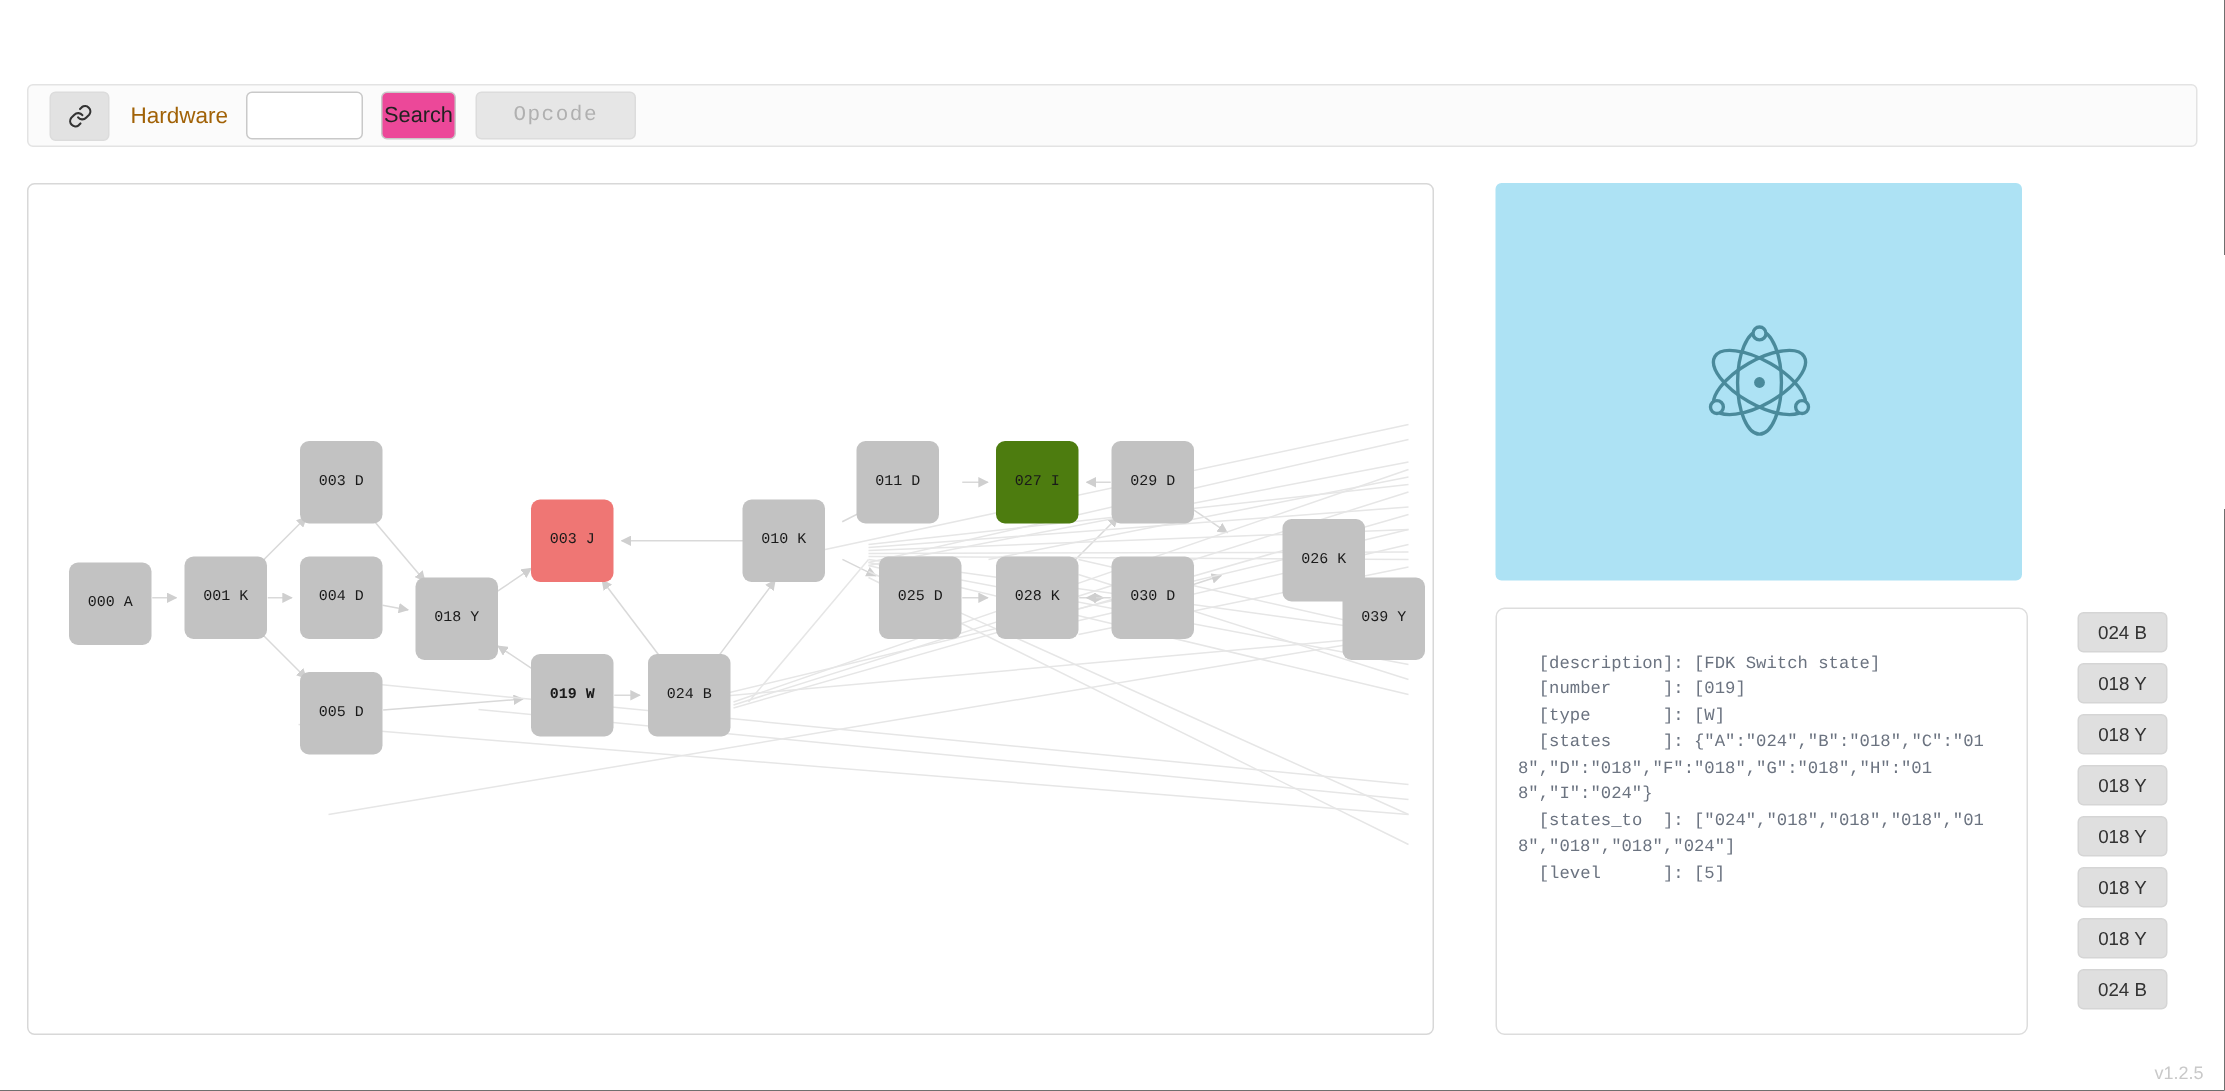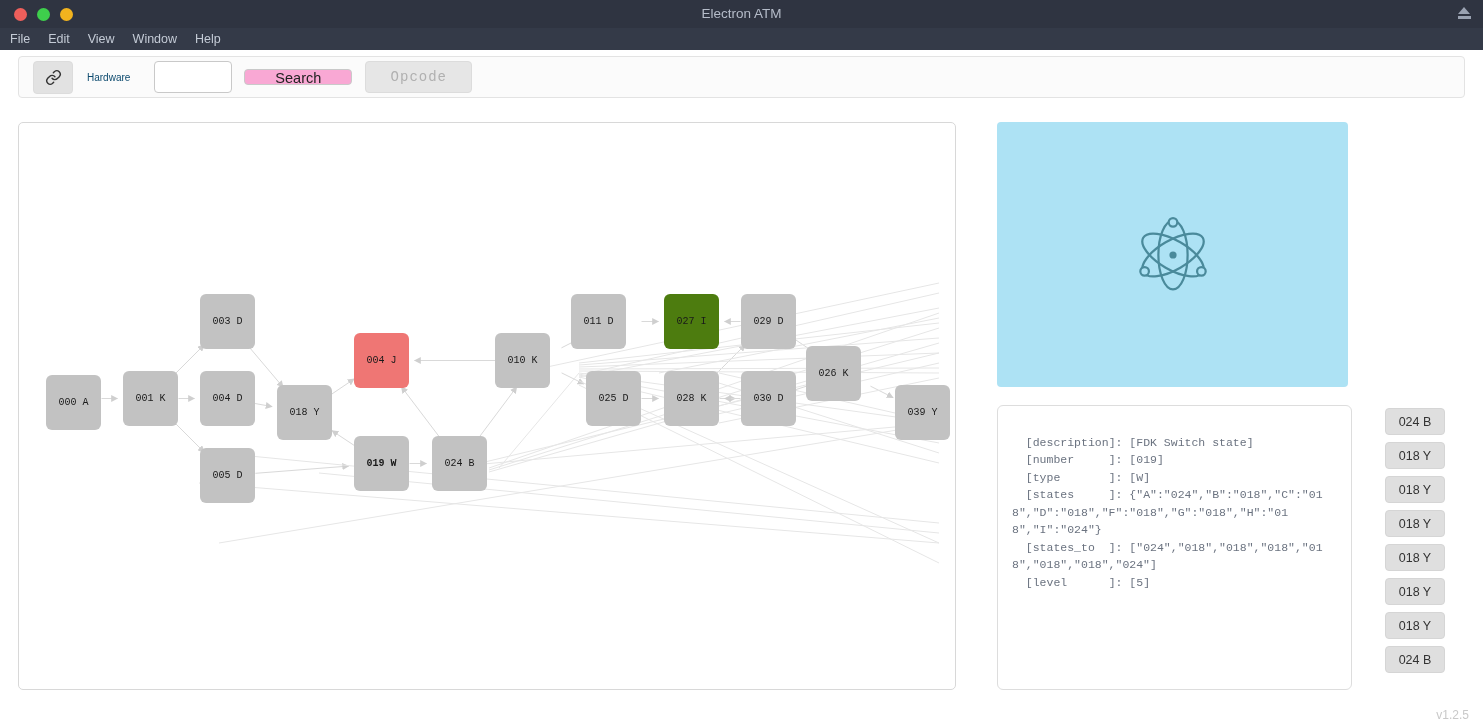--- a/index.html
+++ b/index.html
@@ -77,33 +77,33 @@
   }
   .nav {
     display: flex; align-items: center; margin-left: 44px; gap: 0px;
   }
   .navitem {
     font-size: 14.5px; color: #222; padding: 7px 13px;
     border-radius: 4px; cursor: pointer; white-space: nowrap;
   }
   .navitem.active { background: #dcdcdc; }
   .hwlabel {
-    font-size: 10px; color: #0c4a6e; margin-left: 14px; margin-right: 24px;
+    font-size: 15px; color: #a16207; margin-left: 14px; margin-right: 12px;
   }
   .hwinput {
     width: 78px; height: 32px;
     border: 1px solid #c9c9c9; border-radius: 4px;
     background: #fff; font-size: 13px; padding: 0 6px;
     font-family: "Liberation Sans", sans-serif;
     outline: none;
   }
   .search-btn {
     margin-left: 12px;
-    height: 16px; padding: 0 30px;
-    background: #f9a8d4; border: 1px solid #c9c9c9; border-radius: 4px;
+    height: 32px; padding: 0 1px;
+    background: #ec4899; border: 1px solid #c9c9c9; border-radius: 4px;
     font-size: 14.5px; color: #222; cursor: pointer;
     font-family: "Liberation Sans", sans-serif;
   }
   .opcode-btn {
     margin-left: 13px;
     height: 32px; width: 107px;
     background: #e6e6e6; border: 1px solid #dcdcdc; border-radius: 4px;
     font-size: 14px; color: #b0b0b0; cursor: default;
     font-family: "Liberation Mono", monospace;
     letter-spacing: 1px;
@@ -175,40 +175,21 @@
   .version {
     position: absolute; right: 14px; bottom: 5px;
     font-size: 12px; color: #c9c9c9;
   }
 </style>
 </head>
 <body>
 
 <div id="app">
 
-  <div class="titlebar">
-    <div class="traffic">
-      <span class="dot red"></span>
-      <span class="dot green"></span>
-      <span class="dot yellow"></span>
-    </div>
-    <div class="win-title">Electron ATM</div>
-    <div class="eject-icon">
-      <span class="tri"></span>
-      <span class="bar"></span>
-    </div>
-  </div>
-
-  <div class="menubar">
-    <span class="menuitem">File</span>
-    <span class="menuitem">Edit</span>
-    <span class="menuitem">View</span>
-    <span class="menuitem">Window</span>
-    <span class="menuitem">Help</span>
-  </div>
+
 
   <div class="toolbar">
     <div class="icon-btn">
       <svg width="17" height="17" viewBox="0 0 24 24" fill="none" stroke="#333" stroke-width="2" stroke-linecap="round">
         <path d="M10 13a5 5 0 0 0 7.5.5l3-3a5 5 0 0 0-7-7l-1.7 1.7"></path>
         <path d="M14 11a5 5 0 0 0-7.5-.5l-3 3a5 5 0 0 0 7 7l1.7-1.7"></path>
       </svg>
     </div>
     <span class="hwlabel">Hardware</span>
     <input class="hwinput" type="text" value="" style="">
@@ -280,31 +261,31 @@
           <line x1="660" y1="300" x2="920" y2="240"></line>
         </g>
     </svg>
     <div id="node-layer">
         <div class="node" style="left: 27px; top: 252px;">000 A</div>
         <div class="node" style="left: 104px; top: 248px;">001 K</div>
         <div class="node" style="left: 181px; top: 171px;">003 D</div>
         <div class="node" style="left: 181px; top: 248px;">004 D</div>
         <div class="node" style="left: 181px; top: 325px;">005 D</div>
         <div class="node" style="left: 258px; top: 262px;">018 Y</div>
-        <div class="node red" style="left: 335px; top: 210px;">004 J</div>
+        <div class="node red" style="left: 335px; top: 210px;">003 J</div>
         <div class="node sel" style="left: 335px; top: 313px;">019 W</div>
         <div class="node" style="left: 413px; top: 313px;">024 B</div>
         <div class="node" style="left: 476px; top: 210px;">010 K</div>
         <div class="node" style="left: 552px; top: 171px;">011 D</div>
         <div class="node" style="left: 567px; top: 248px;">025 D</div>
         <div class="node green" style="left: 645px; top: 171px;">027 I</div>
         <div class="node" style="left: 645px; top: 248px;">028 K</div>
         <div class="node" style="left: 722px; top: 171px;">029 D</div>
         <div class="node" style="left: 722px; top: 248px;">030 D</div>
-        <div class="node" style="left: 787px; top: 223px;">026 K</div>
+        <div class="node" style="left: 836px; top: 223px;">026 K</div>
         <div class="node" style="left: 876px; top: 262px;">039 Y</div>
       </div>
   </div>
 
   <div class="logo-panel">
     <svg width="86" height="86" viewBox="0 0 100 100" fill="none" stroke="#4a8a9b" stroke-width="2.6">
       <ellipse cx="50" cy="50" rx="40" ry="17" transform="rotate(30 50 50)"></ellipse>
       <ellipse cx="50" cy="50" rx="40" ry="17" transform="rotate(90 50 50)"></ellipse>
       <ellipse cx="50" cy="50" rx="40" ry="17" transform="rotate(150 50 50)"></ellipse>
       <circle cx="50" cy="50" r="4.2" fill="#4a8a9b" stroke="none"></circle>

